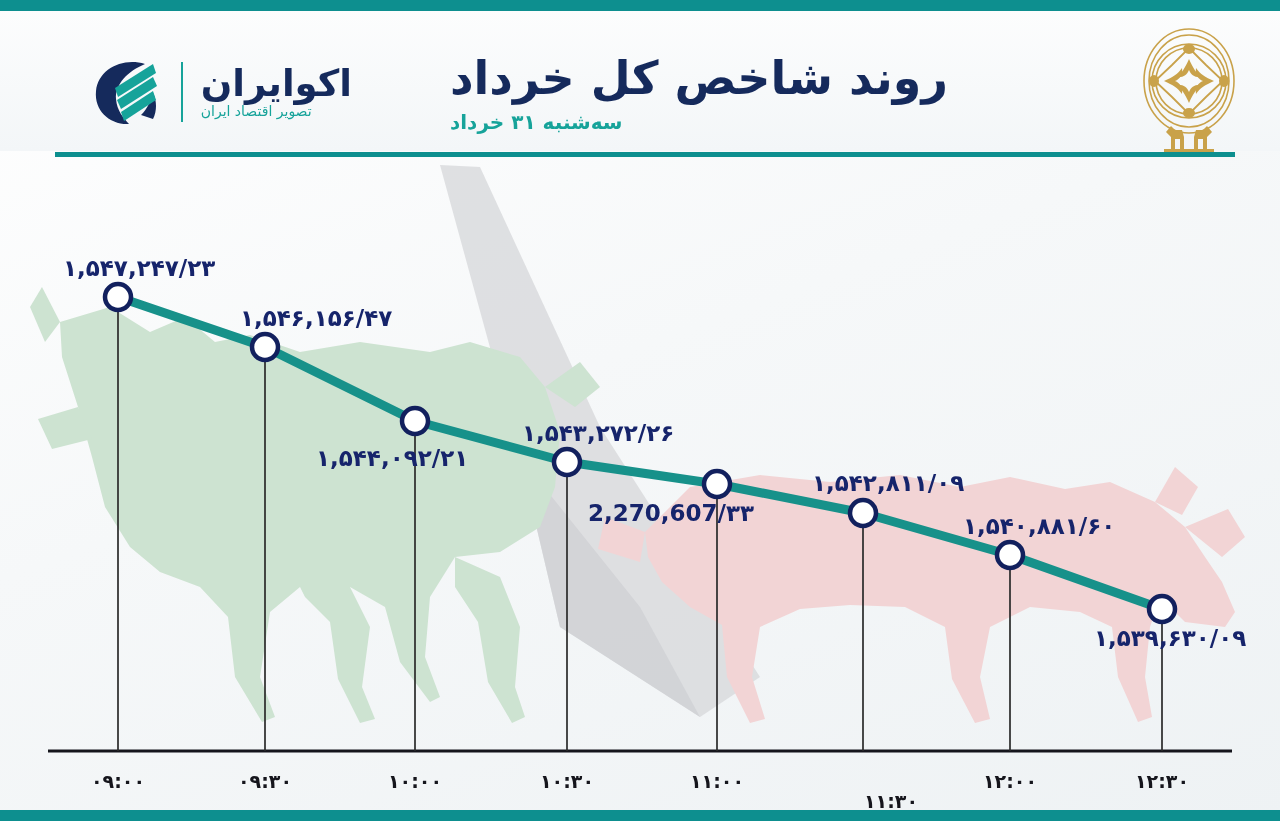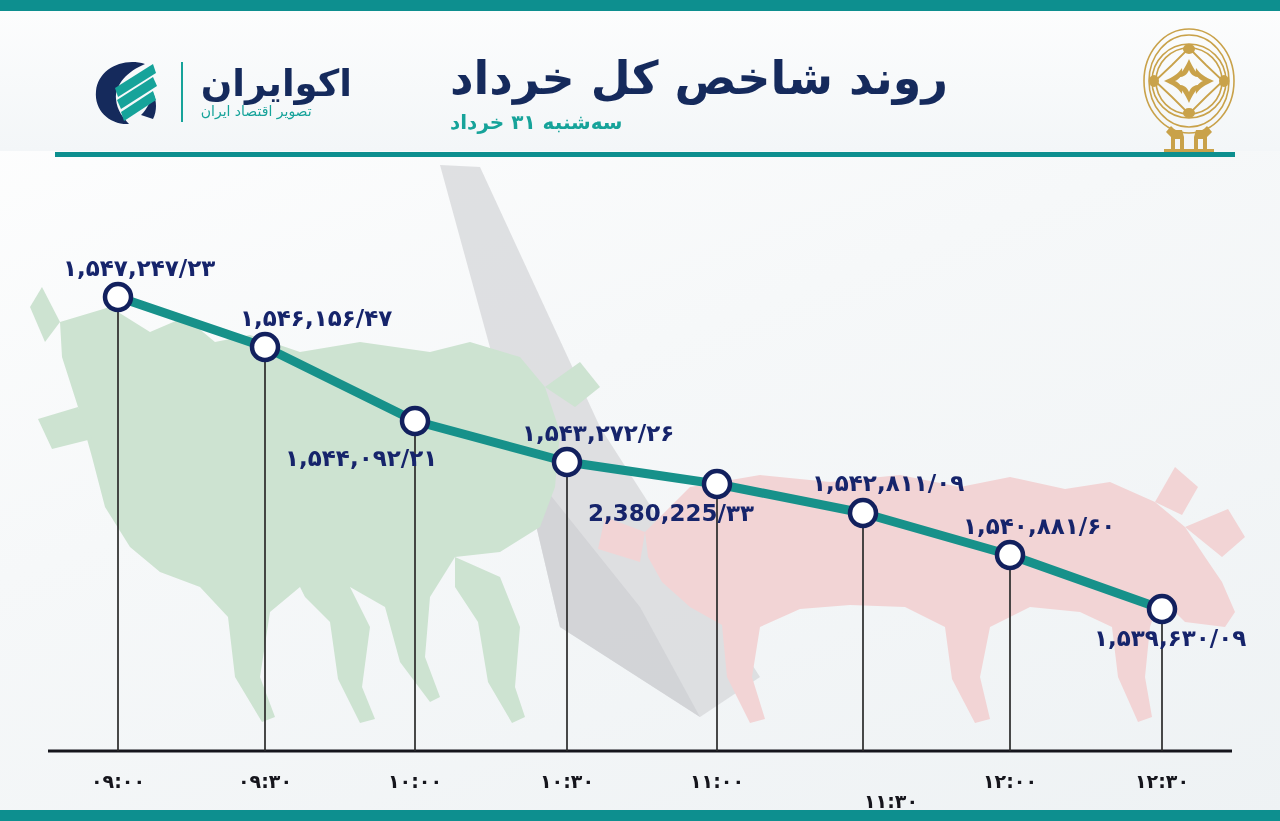--- a/index.html
+++ b/index.html
@@ -165,23 +165,23 @@
         <circle cx="567" cy="305" r="13" fill="#ffffff" stroke="#12205e" stroke-width="4.5"></circle>
         <circle cx="717" cy="327" r="13" fill="#ffffff" stroke="#12205e" stroke-width="4.5"></circle>
         <circle cx="863" cy="356" r="13" fill="#ffffff" stroke="#12205e" stroke-width="4.5"></circle>
         <circle cx="1010" cy="398" r="13" fill="#ffffff" stroke="#12205e" stroke-width="4.5"></circle>
         <circle cx="1162" cy="452" r="13" fill="#ffffff" stroke="#12205e" stroke-width="4.5"></circle>
       </g>
     </svg>
 
     <div class="vlabel" style="left:45px;top:98px;margin-left:18px;">۱,۵۴۷,۲۴۷/۲۳</div>
     <div class="vlabel" style="left:240px;top:148px;">۱,۵۴۶,۱۵۶/۴۷</div>
-    <div class="vlabel" style="left:285px;top:288px;">۱,۵۴۴,۰۹۲/۲۱</div>
+    <div class="vlabel" style="left:316px;top:288px;">۱,۵۴۴,۰۹۲/۲۱</div>
     <div class="vlabel" style="left:522px;top:263px;">۱,۵۴۳,۲۷۲/۲۶</div>
-    <div class="vlabel" style="left:588px;top:343px;">2,380,225/۳۳</div>
+    <div class="vlabel" style="left:588px;top:343px;">2,270,607/۳۳</div>
     <div class="vlabel" style="left:812px;top:313px;">۱,۵۴۲,۸۱۱/۰۹</div>
     <div class="vlabel" style="left:963px;top:356px;">۱,۵۴۰,۸۸۱/۶۰</div>
     <div class="vlabel" style="left:1060px;top:468px;margin-left:34px;">۱,۵۳۹,۶۳۰/۰۹</div>
 
     <div class="tlabel" style="left:118px;top:613px;">۰۹:۰۰</div>
     <div class="tlabel" style="left:265px;top:613px;">۰۹:۳۰</div>
     <div class="tlabel" style="left:415px;top:613px;">۱۰:۰۰</div>
     <div class="tlabel" style="left:567px;top:613px;">۱۰:۳۰</div>
     <div class="tlabel" style="left:717px;top:613px;">۱۱:۰۰</div>
     <div class="tlabel" style="left:863px;top:633px;margin-left:28px;">۱۱:۳۰</div>

